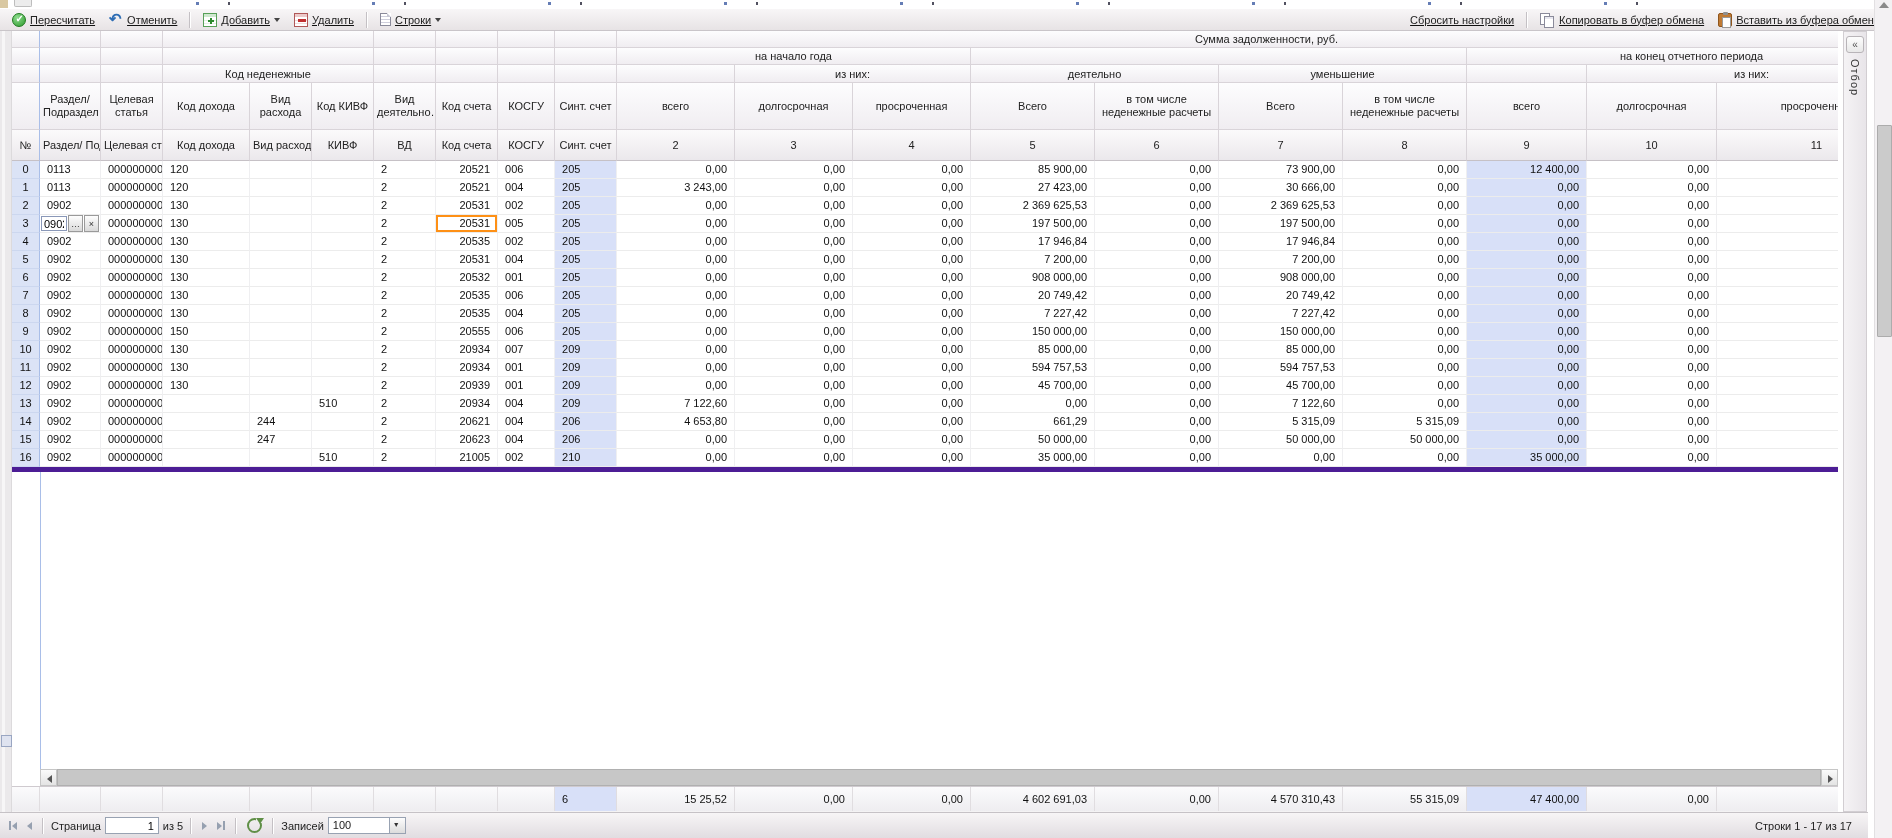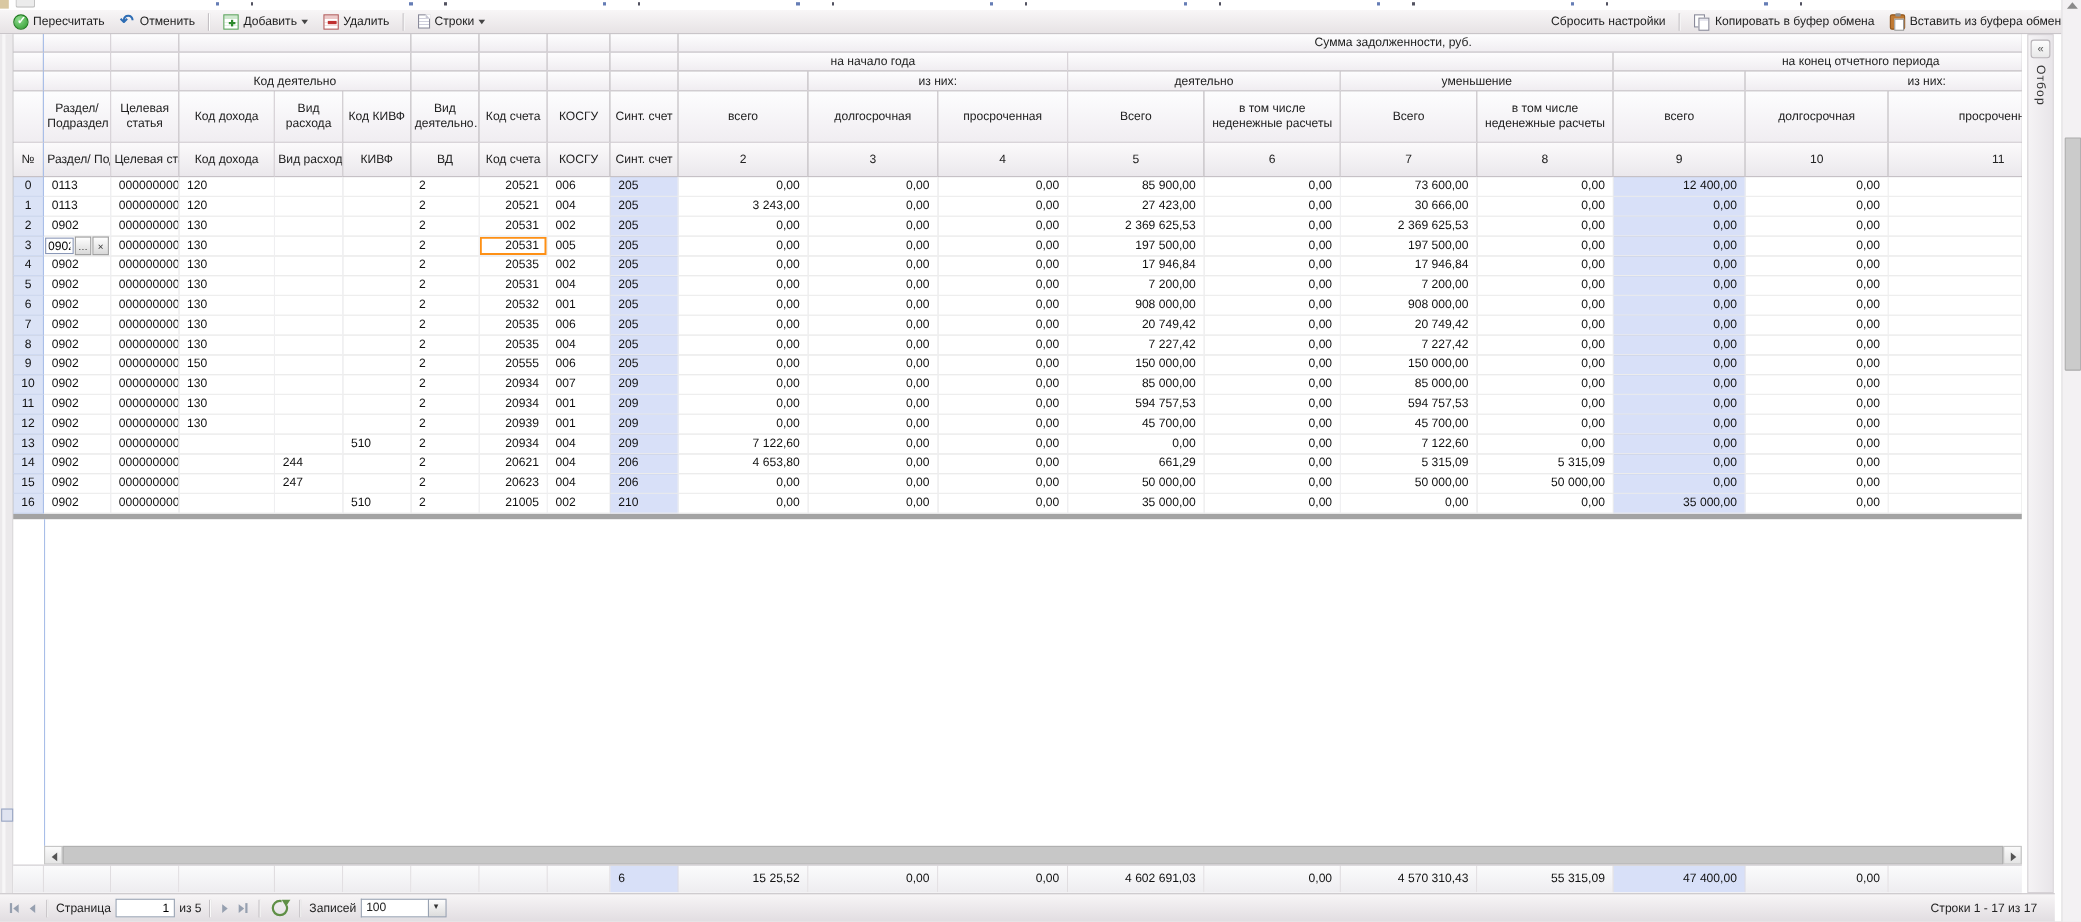--- a/index.html
+++ b/index.html
@@ -10,21 +10,21 @@
   
   .top-strip{position:absolute;left:0;top:0;width:1892px;height:8px;background:#fff;}
   .top-strip .beige{position:absolute;left:0;top:0;width:8px;height:8px;background:#d9c8a2;}
   .top-strip .graybox{position:absolute;left:14px;top:0;width:16px;height:6px;background:#ececec;border:1px solid #bdbdbd;border-top:none;border-radius:0 0 2px 2px;}
   .top-strip .dashes{position:absolute;left:110px;top:2px;width:1660px;height:3px;opacity:.85;
       background:repeating-linear-gradient(90deg,transparent 0 86px,#4a66a8 86px 89px,transparent 89px 118px,#334 118px 120px,transparent 120px 176px);}
 
   
   .toolbar{position:absolute;left:0;top:8px;width:1892px;height:23px;
       background:linear-gradient(#f8f6f7,#e7e3e5);border-bottom:1px solid #c9c5c9;border-top:1px solid #fff;
-      display:flex;align-items:center;box-sizing:border-box;padding:0 6px;}
+      display:flex;align-items:center;box-sizing:border-box;padding:0 6px;text-decoration:underline;}
   .tb-left{display:flex;align-items:center;gap:2px;}
   .tb-right{margin-left:auto;display:flex;align-items:center;gap:2px;}
   .tb-btn{display:flex;align-items:center;border:1px solid transparent;background:transparent;
       font:11px "Liberation Sans",sans-serif;color:#222;padding:2px 5px;cursor:default;border-radius:2px;}
   .tb-sep{width:1px;height:16px;background:#c4c0c4;border-right:1px solid #fff;margin:0 4px;}
   .caret{width:0;height:0;border-left:3px solid transparent;border-right:3px solid transparent;border-top:4px solid #444;margin-left:4px;}
 
   .ic{display:inline-block;width:14px;height:14px;margin-right:4px;position:relative;flex:none;}
   .ic-recalc{border-radius:50%;background:radial-gradient(circle at 35% 30%,#8fdc8f,#2d9a2d);border:1px solid #1f7a1f;box-sizing:border-box;}
   .ic-recalc::after{content:"\2713";position:absolute;left:2.5px;top:-1px;color:#fff;font-size:10px;font-weight:bold;}
@@ -46,21 +46,21 @@
   .ic-paste{background:#c07a33;border:1px solid #8f551c;border-radius:2px;box-sizing:border-box;}
   .ic-paste::before{content:"";position:absolute;left:3px;top:3px;width:7px;height:9px;background:#fff;border:1px solid #999;}
   .ic-paste::after{content:"";position:absolute;left:4px;top:-2px;width:5px;height:3px;background:#8f8f8f;border-radius:1px;}
 
   
   .left-gutter{position:absolute;left:0;top:31px;width:12px;height:781px;background:#ebe9eb;border-right:1px solid #dcdadc;box-sizing:border-box;}
   .left-gutter .inner{position:absolute;left:2px;top:0;width:3px;height:100%;background:#f7f6f7;}
   .corner-icon{position:absolute;left:1px;top:735px;width:9px;height:10px;background:#dfe3f0;border:1px solid #9aa6c2;}
 
   
-  .grid-wrap{position:absolute;left:12px;top:31px;width:1826px;height:441px;overflow:hidden;background:#a3a3a3;}
+  .grid-wrap{position:absolute;left:12px;top:31px;width:1826px;height:441px;overflow:hidden;background:#4c1d95;}
   table.gtab{border-collapse:separate;border-spacing:0;table-layout:fixed;}
   .gtab th,.gtab td{overflow:hidden;white-space:nowrap;box-sizing:border-box;font-size:11px;}
 
   .gtab th{background:linear-gradient(#fdfdfe,#f0edf1);border-right:1px solid #d9d4d9;border-bottom:1px solid #d9d4d9;
       font-weight:normal;color:#222;text-align:center;padding:0 3px;}
   tr.hr1 th{height:17px;}
   tr.hr2 th{height:17px;}
   tr.hr3 th{height:18px;}
   tr.hr4 th{height:47px;white-space:normal;line-height:13px;vertical-align:middle;}
   tr.hr5 th{height:31px;background:linear-gradient(#fbfafb,#ebe8ec);border-bottom:1px solid #c6c1c6;vertical-align:middle;}
@@ -229,21 +229,21 @@
           <th></th>
           <th></th>
           <th colspan="3">на начало года</th>
           <th colspan="4"></th>
           <th colspan="3">на конец отчетного периода</th>
         </tr>
         <tr class="hr hr3">
           <th class="h-num"></th>
           <th></th>
           <th></th>
-          <th colspan="3">Код деятельно</th>
+          <th colspan="3">Код неденежные</th>
           <th></th>
           <th></th>
           <th></th>
           <th></th>
           <th></th>
           <th colspan="2">из них:</th>
           <th colspan="2">деятельно</th>
           <th colspan="2">уменьшение</th>
           <th></th>
           <th colspan="2">из них:</th>
@@ -303,21 +303,21 @@
           <td></td>
           <td>2</td>
           <td class="c-r">20521</td>
           <td>006</td>
           <td class="hl">205</td>
           <td class="c-n">0,00</td>
           <td class="c-n">0,00</td>
           <td class="c-n">0,00</td>
           <td class="c-n">85 900,00</td>
           <td class="c-n">0,00</td>
-          <td class="c-n">73 600,00</td>
+          <td class="c-n">73 900,00</td>
           <td class="c-n">0,00</td>
           <td class="c-n hl">12 400,00</td>
           <td class="c-n">0,00</td>
           <td class="c-n"></td>
         </tr>
         <tr>
           <td class="c-num">1</td>
           <td>0113</td>
           <td>0000000000</td>
           <td>120</td>

